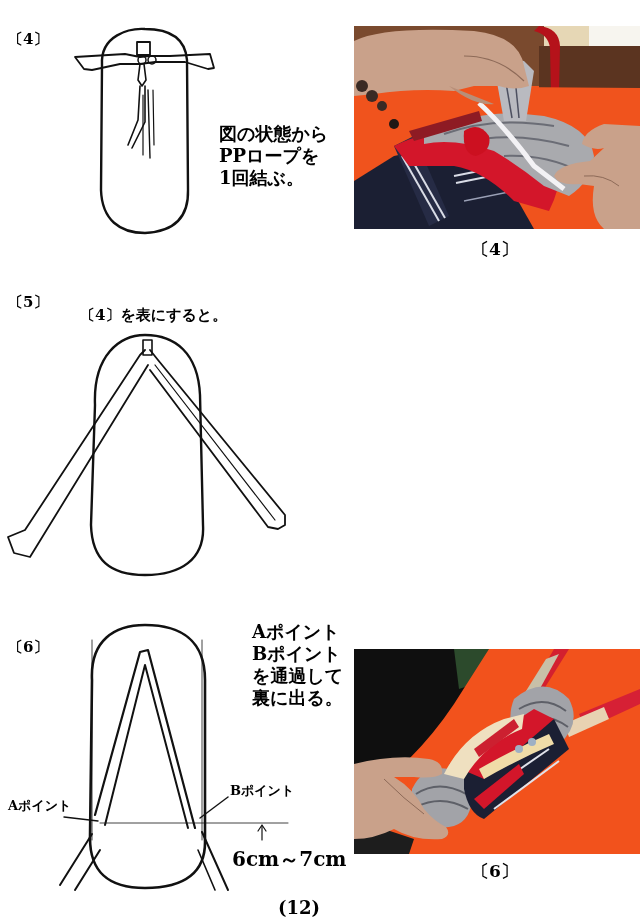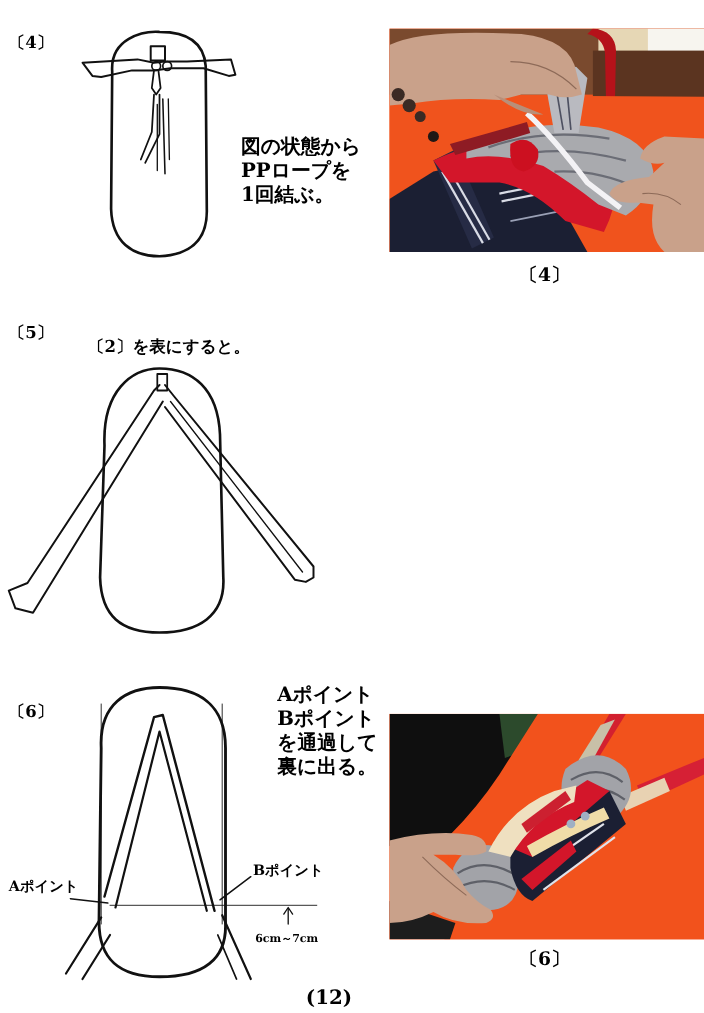--- a/index.html
+++ b/index.html
@@ -86,21 +86,21 @@
     <circle cx="28" cy="80" r="5" fill="#3a2a24"></circle>
     <circle cx="40" cy="98" r="5" fill="#201815"></circle>
 
     <path d="M286 100 L250 98 Q230 105 228 118 Q240 125 250 122 L236 135 Q205 138 200 150 Q205 160 225 158 L240 160 Q235 190 250 203 L286 203 Z" fill="#c9a18a"></path>
     <path d="M230 150 Q250 148 265 160" stroke="#8d6a58" stroke-width="1" fill="none"></path>
   </svg>
 </div>
 <div class="abs caption" style="left:440px; top:238px; width:110px;">〔4〕</div>
 
 <div class="abs step-label" style="left:8px; top:293px;">〔5〕</div>
-<div class="abs small-note" style="left:80px; top:306px; font-size:15px;">〔2〕を表にすると。</div>
+<div class="abs small-note" style="left:80px; top:306px; font-size:15px;">〔4〕を表にすると。</div>
 
 <svg class="abs sketch" style="left:0px; top:325px;" width="300" height="260" viewBox="0 0 300 260">
 
   <path d="M95 80 C93 30 120 10 145 10 C175 10 198 28 200 70 L203 200 C205 235 180 250 145 250 C110 250 92 235 91 200 Z" stroke-width="2.4"></path>
 
   <path d="M145 25 L140 30 L25 205 L8 212 L14 228 L30 232 L148 40" stroke-width="1.8"></path>
 
   <path d="M150 25 L158 35 L285 190 L285 200 L278 204 L268 202 L150 45" stroke-width="1.8"></path>
   <path d="M155 40 L275 195" stroke-width="1.2"></path>
 
@@ -133,21 +133,21 @@
   <line x1="262" y1="230" x2="262" y2="216" stroke-width="1.2"></line>
   <path d="M258 221 L262 215 L266 221" stroke-width="1.2"></path>
 </svg>
 
 <div class="abs note" style="left:235px; top:621px;">Aポイント
 Bポイント
 を通過して
 裏に出る。</div>
 <div class="abs small-note" style="left:8px; top:797px;">Aポイント</div>
 <div class="abs small-note" style="left:230px; top:782px;">Bポイント</div>
-<div class="abs small-note" style="left:232px; top:846px; font-size:10px;">6cm～7cm</div>
+<div class="abs small-note" style="left:232px; top:846px; font-size:20px;">6cm～7cm</div>
 
 <div class="photo" style="left:354px; top:649px; width:286px; height:205px; background:#f2521c;">
   <svg width="286" height="205" viewBox="0 0 286 205">
 
     <path d="M0 0 L135 0 Q120 40 95 65 Q70 100 55 110 L0 120 Z" fill="#0f0f0f"></path>
     <path d="M100 0 L135 0 L120 35 L105 40 Z" fill="#2c4a2c"></path>
 
     <path d="M135 0 L286 0 L286 205 L50 205 L55 110 Q80 85 100 55 Z" fill="#f2521c"></path>
     <path d="M0 170 L60 190 L55 205 L0 205 Z" fill="#1d1d1d"></path>
 

